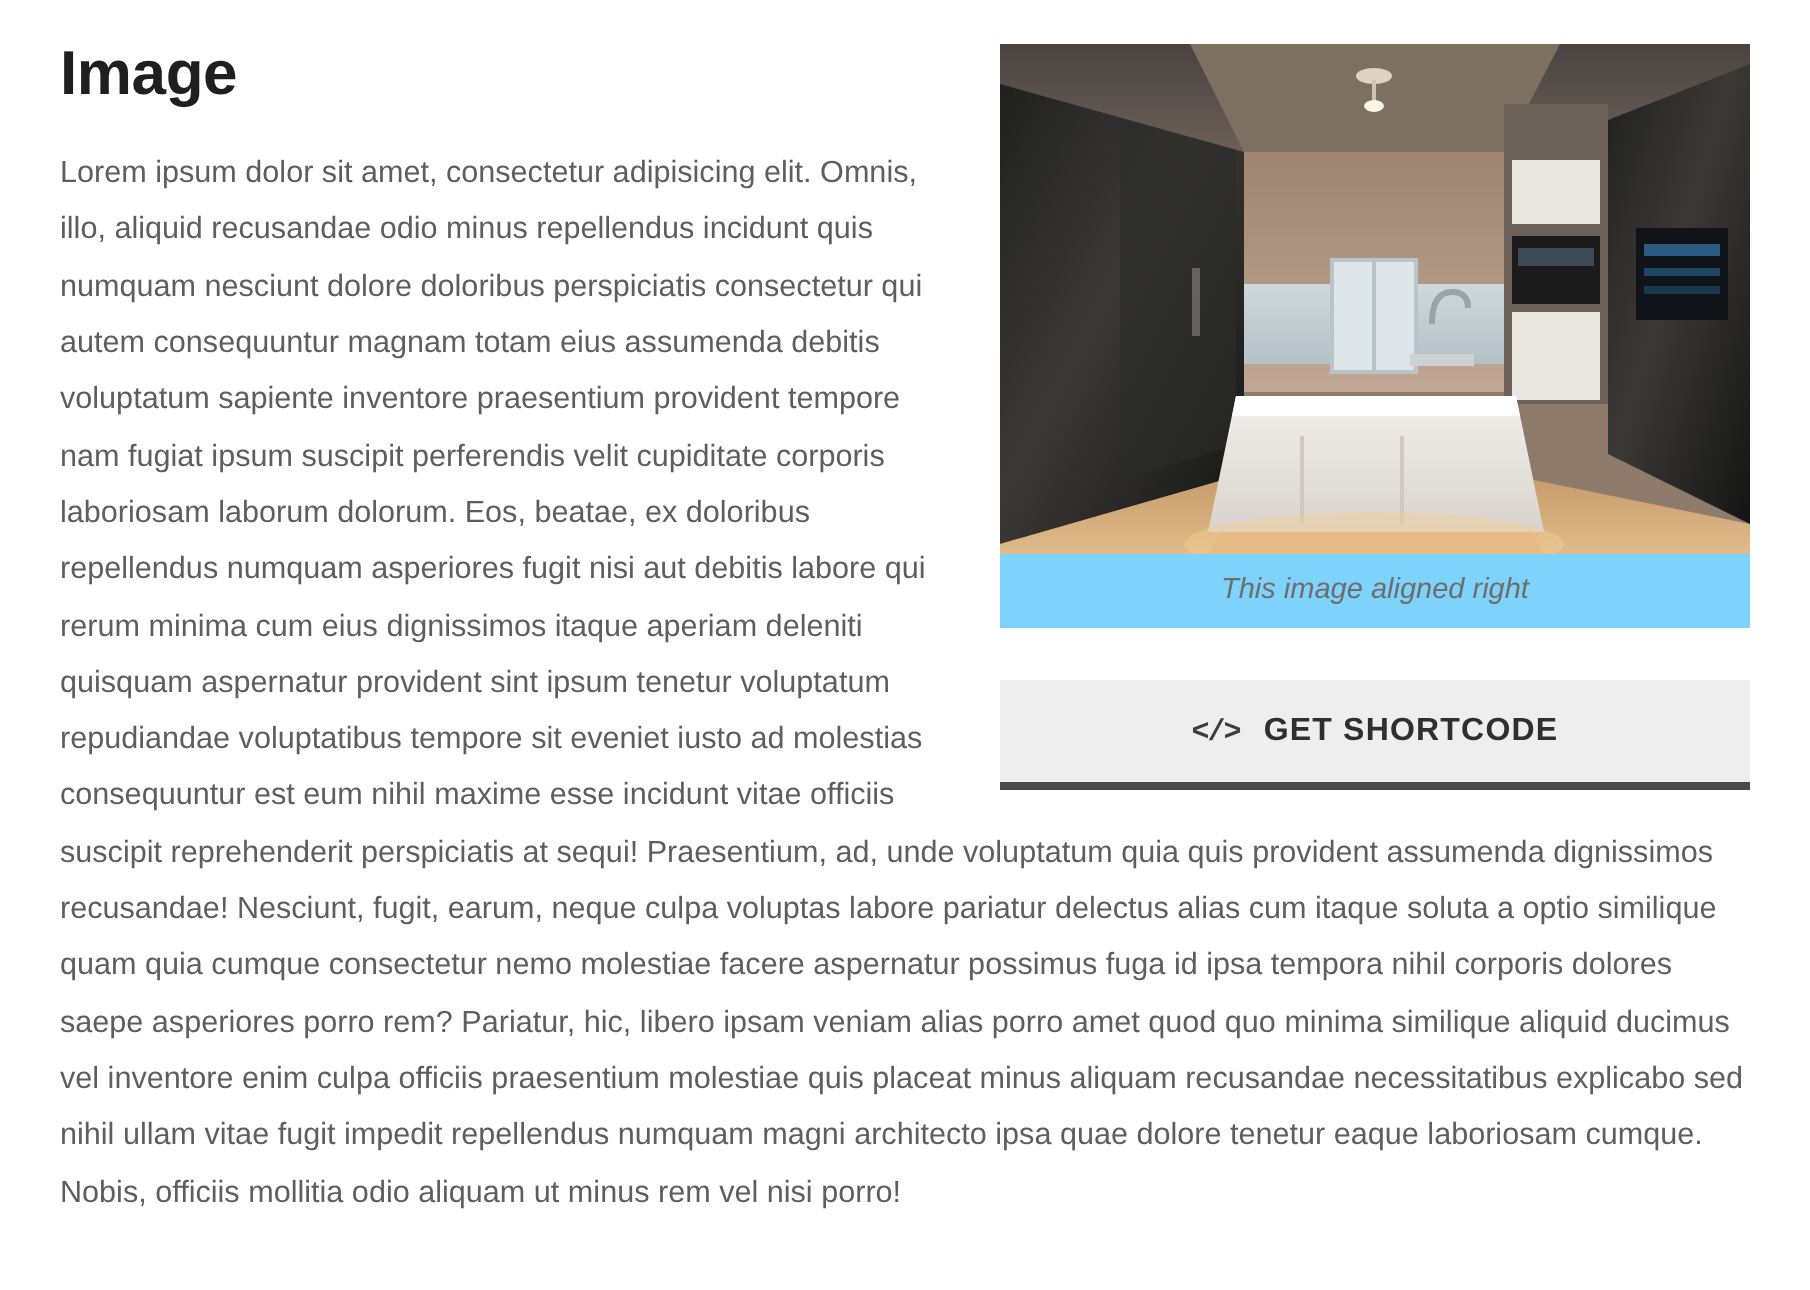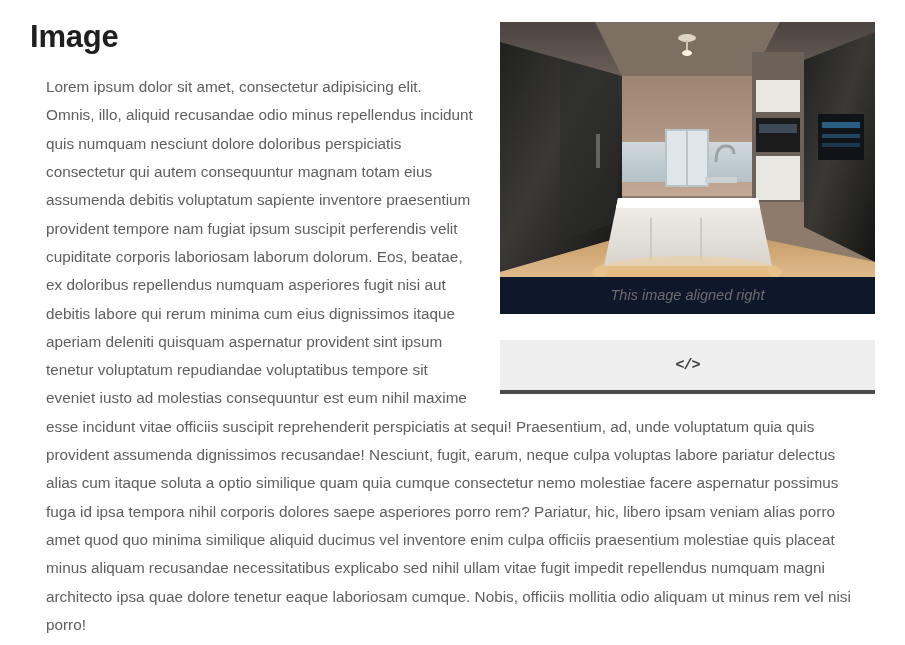--- a/index.html
+++ b/index.html
@@ -45,21 +45,21 @@
     position: relative;
     overflow: hidden;
     background: #6a5f55;
   }
   .photo svg {
     display: block;
     width: 375px;
     height: 255px;
   }
   .figcaption {
-    background: #0f172a;
+    background: #7dd3fc;
     color: #6d6d6d;
     font-style: italic;
     font-size: 14.5px;
     text-align: center;
     padding: 10px 6px 11px 6px;
     box-sizing: border-box;
   }
   .shortcode-btn {
     margin-top: 26px;
     width: 375px;
@@ -89,21 +89,21 @@
   .shortcode-label {
     font-size: 16px;
     font-weight: bold;
     letter-spacing: 0.6px;
     color: #2f2f2f;
   }
   .body-text {
     font-size: 15.3px;
     line-height: 28.3px;
     color: #5e5e5e;
-    margin: 16px;
+    margin: 0;
     text-align: left;
   }
   .clear { clear: both; }
 </style>
 </head>
 <body>
 
 <div class="page">
 
   <div class="media-block">
@@ -183,20 +183,21 @@
 
           <ellipse cx="187" cy="250" rx="95" ry="16" fill="#f3cf95" opacity="0.45"></ellipse>
         </svg>
       </div>
       <figcaption class="figcaption">This image aligned right</figcaption>
     </figure>
 
     <button class="shortcode-btn">
       <span class="shortcode-inner">
         <span class="code-icon">&lt;/&gt;</span>
+        <span class="shortcode-label">GET SHORTCODE</span>
       </span>
     </button>
   </div>
 
   <h1 class="heading">Image</h1>
 
   <p class="body-text">Lorem ipsum dolor sit amet, consectetur adipisicing elit. Omnis, illo, aliquid recusandae odio minus repellendus incidunt quis numquam nesciunt dolore doloribus perspiciatis consectetur qui autem consequuntur magnam totam eius assumenda debitis voluptatum sapiente inventore praesentium provident tempore nam fugiat ipsum suscipit perferendis velit cupiditate corporis laboriosam laborum dolorum. Eos, beatae, ex doloribus repellendus numquam asperiores fugit nisi aut debitis labore qui rerum minima cum eius dignissimos itaque aperiam deleniti quisquam aspernatur provident sint ipsum tenetur voluptatum repudiandae voluptatibus tempore sit eveniet iusto ad molestias consequuntur est eum nihil maxime esse incidunt vitae officiis suscipit reprehenderit perspiciatis at sequi! Praesentium, ad, unde voluptatum quia quis provident assumenda dignissimos recusandae! Nesciunt, fugit, earum, neque culpa voluptas labore pariatur delectus alias cum itaque soluta a optio similique quam quia cumque consectetur nemo molestiae facere aspernatur possimus fuga id ipsa tempora nihil corporis dolores saepe asperiores porro rem? Pariatur, hic, libero ipsam veniam alias porro amet quod quo minima similique aliquid ducimus vel inventore enim culpa officiis praesentium molestiae quis placeat minus aliquam recusandae necessitatibus explicabo sed nihil ullam vitae fugit impedit repellendus numquam magni architecto ipsa quae dolore tenetur eaque laboriosam cumque. Nobis, officiis mollitia odio aliquam ut minus rem vel nisi porro!</p>
 
   <div class="clear"></div>
 </div>

